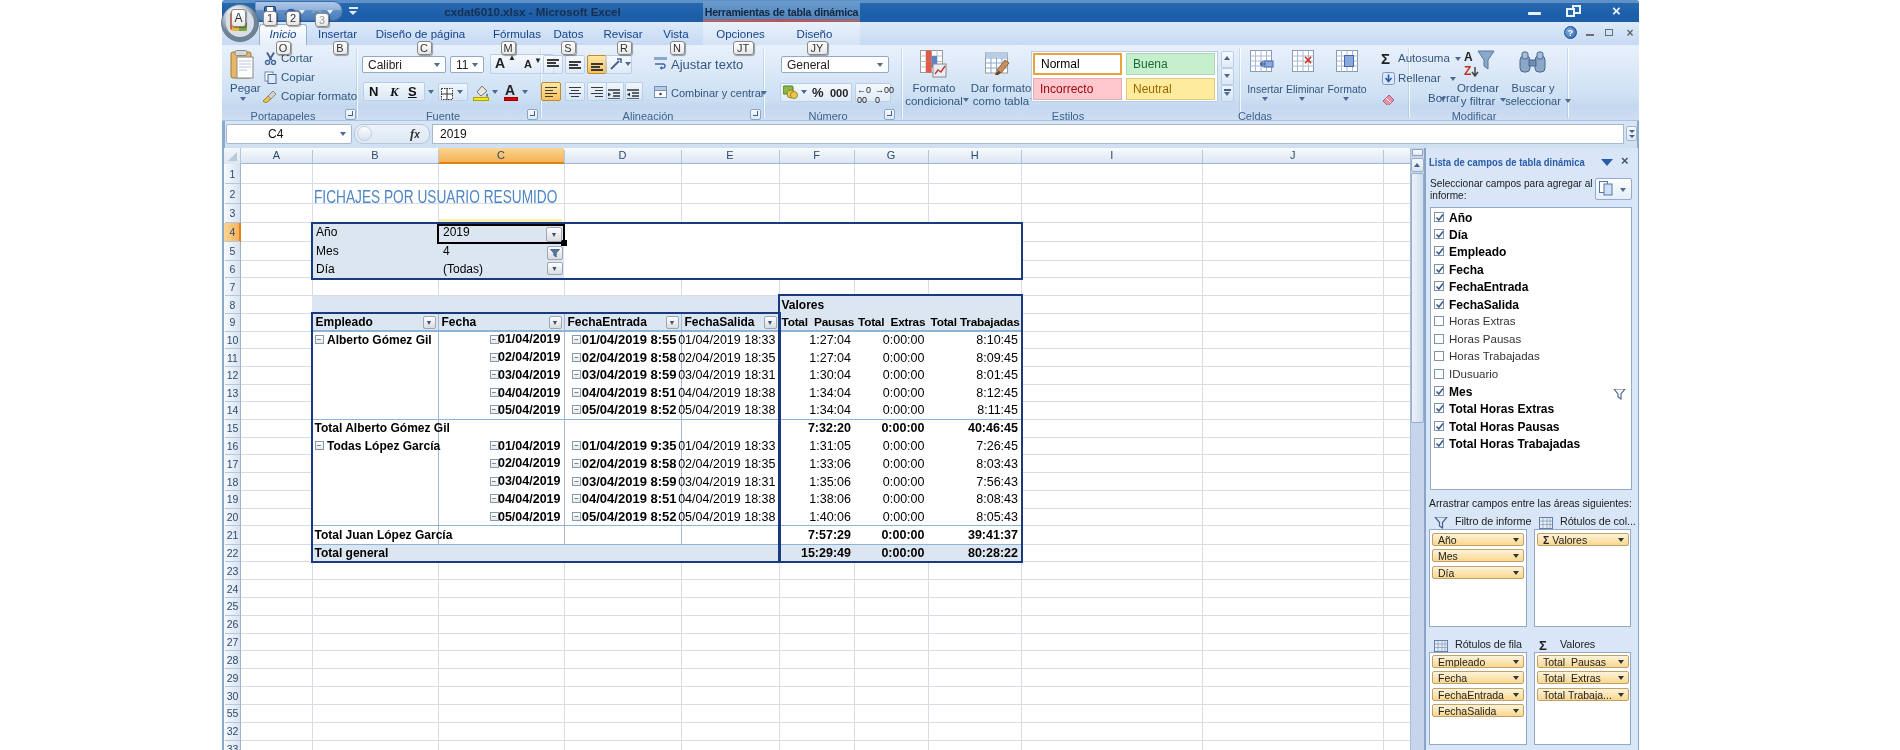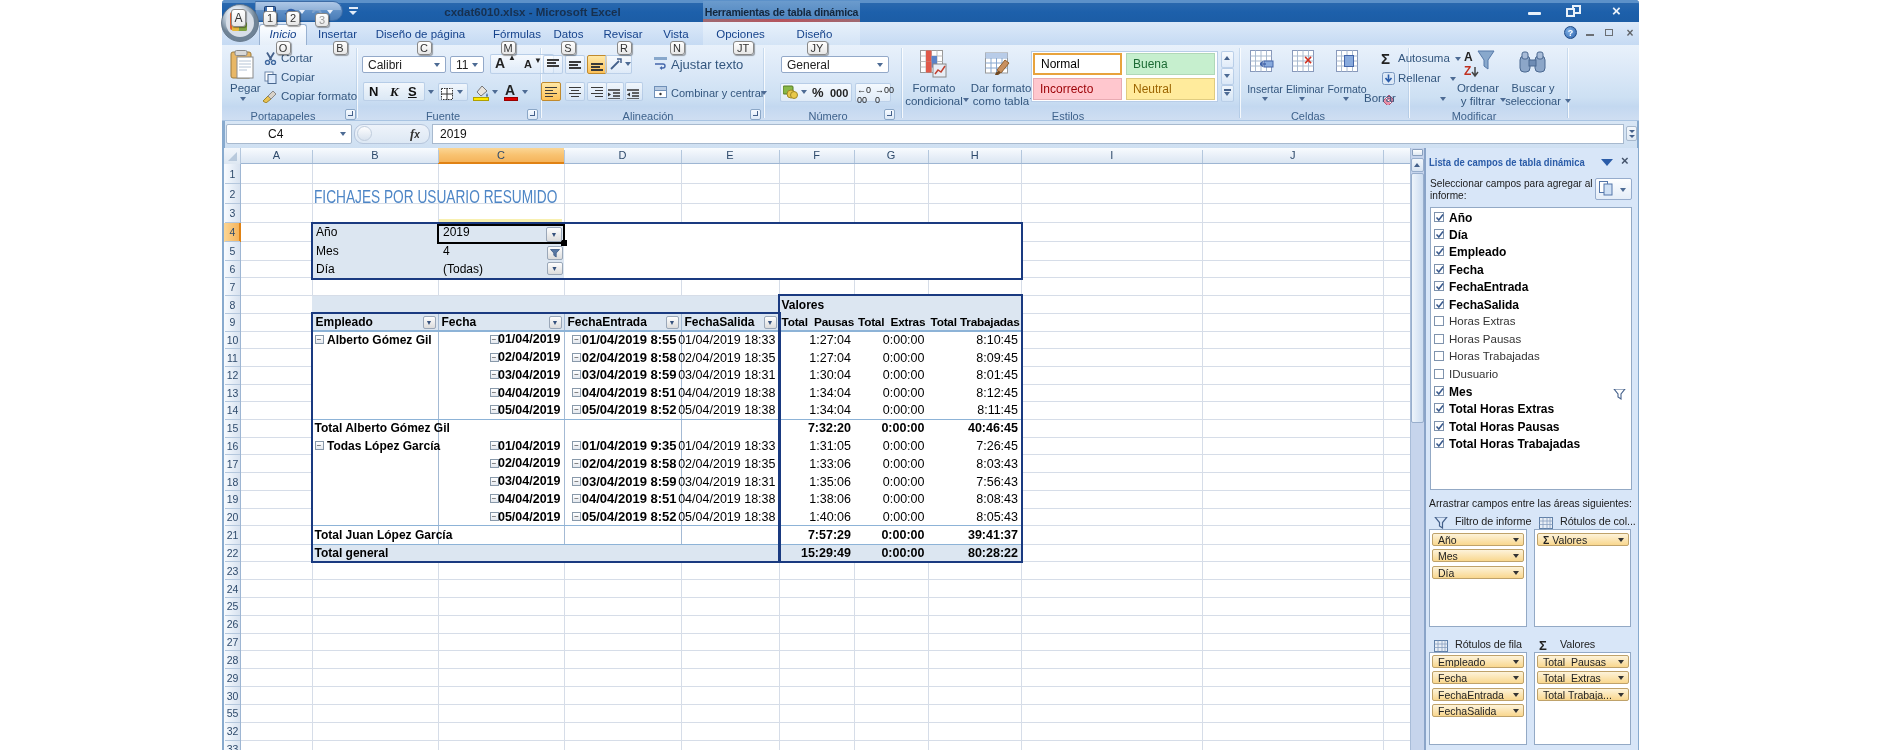--- a/index.html
+++ b/index.html
@@ -116,21 +116,21 @@
 <div class="ab" style="left:1239.5px;top:48px;width:1px;height:70px;background:rgba(255,255,255,.8);"></div>
 <div class="ab" style="left:1407.5px;top:48px;width:1px;height:70px;background:linear-gradient(#c9dbee,#b3cbe6);"></div>
 <div class="ab" style="left:1408.5px;top:48px;width:1px;height:70px;background:rgba(255,255,255,.8);"></div>
 <div class="ab" style="left:1566.5px;top:48px;width:1px;height:70px;background:linear-gradient(#c9dbee,#b3cbe6);"></div>
 <div class="ab" style="left:1567.5px;top:48px;width:1px;height:70px;background:rgba(255,255,255,.8);"></div>
 <div class="rblbl" style="left:223px;top:110px;width:120px;">Portapapeles</div>
 <div class="rblbl" style="left:383px;top:110px;width:120px;">Fuente</div>
 <div class="rblbl" style="left:588px;top:110px;width:120px;">Alineación</div>
 <div class="rblbl" style="left:768px;top:110px;width:120px;">Número</div>
 <div class="rblbl" style="left:1008px;top:110px;width:120px;">Estilos</div>
-<div class="rblbl" style="left:1248px;top:110px;width:120px;">Celdas</div>
+<div class="rblbl" style="left:1195px;top:110px;width:120px;">Celdas</div>
 <div class="rblbl" style="left:1414px;top:110px;width:120px;">Modificar</div>
 <div class="launch" style="left:345px;top:109px;"></div>
 <div class="ab" style="left:348px;top:111px;width:5px;height:5px;border-right:1.5px solid #44608a;border-bottom:1.5px solid #44608a;"></div>
 <div class="launch" style="left:527px;top:109px;"></div>
 <div class="ab" style="left:530px;top:111px;width:5px;height:5px;border-right:1.5px solid #44608a;border-bottom:1.5px solid #44608a;"></div>
 <div class="launch" style="left:750px;top:109px;"></div>
 <div class="ab" style="left:753px;top:111px;width:5px;height:5px;border-right:1.5px solid #44608a;border-bottom:1.5px solid #44608a;"></div>
 <div class="launch" style="left:884px;top:109px;"></div>
 <div class="ab" style="left:887px;top:111px;width:5px;height:5px;border-right:1.5px solid #44608a;border-bottom:1.5px solid #44608a;"></div>
 <div class="ab" style="left:228px;top:48px;width:34px;height:58px;"></div>
@@ -317,21 +317,21 @@
 <div class="ab" style="left:1382px;top:71px;width:13px;height:13px;"><svg width="13" height="13">
         <rect x="0.5" y="0.5" width="12" height="12" rx="2" fill="#dce8f6" stroke="#7a98c0"></rect>
         <path d="M6.5 2.5 v6 M3.5 6 l3 3.5 l3 -3.5" stroke="#2a5caa" stroke-width="1.6" fill="none"></path>
       </svg></div>
 <div class="rbtxt" style="left:1398px;top:72px;">Rellenar</div>
 <div class="da" style="left:1450px;top:77px;"></div>
 <div class="ab" style="left:1382px;top:91px;width:14px;height:12px;"><svg width="14" height="12">
         <path d="M1 8 L7 2 L12 7 L6 13 Z" fill="#e890a8" stroke="#b05878"></path>
         <path d="M4 5 l5 5" stroke="#fff"></path>
       </svg></div>
-<div class="rbtxt" style="left:1364px;top:92px;">Borrar</div>
+<div class="rbtxt" style="left:1428px;top:92px;">Borrar</div>
 <div class="da" style="left:1440px;top:97px;"></div>
 <div class="ab" style="left:1464px;top:49px;width:34px;height:30px;"><svg width="34" height="30">
 <text x="0" y="12" font-size="12" font-weight="bold" fill="#222" font-family="Liberation Sans">A</text>
 <text x="0" y="26" font-size="12" font-weight="bold" fill="#c03020" font-family="Liberation Sans">Z</text>
 <path d="M14 2 L30 2 L24 11 L24 20 L20 17 L20 11 Z" fill="#88a8cc" stroke="#5578a8"></path>
 <path d="M11 18 v8 M8 23 l3 4 l3 -4" stroke="#444" stroke-width="1.5" fill="none"></path>
 </svg></div>
 <div class="rbtxt" style="left:1446px;top:82px;width:64px;text-align:center;">Ordenar<br>y filtrar</div>
 <div class="da" style="left:1500px;top:98px;"></div>
 <div class="ab" style="left:1518px;top:50px;width:30px;height:28px;"><svg width="30" height="28">

